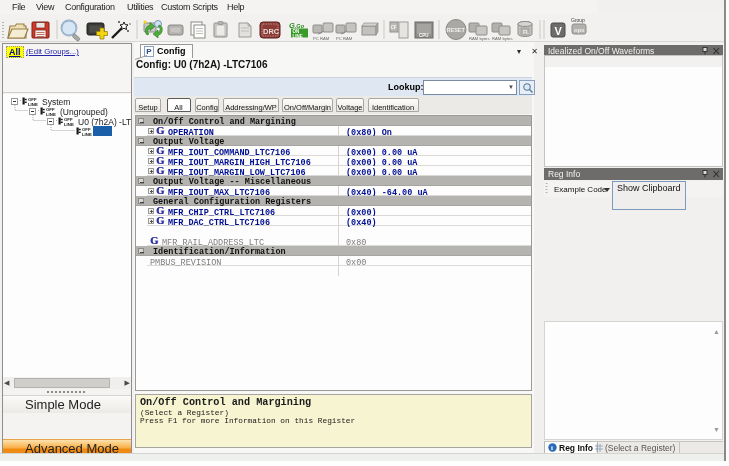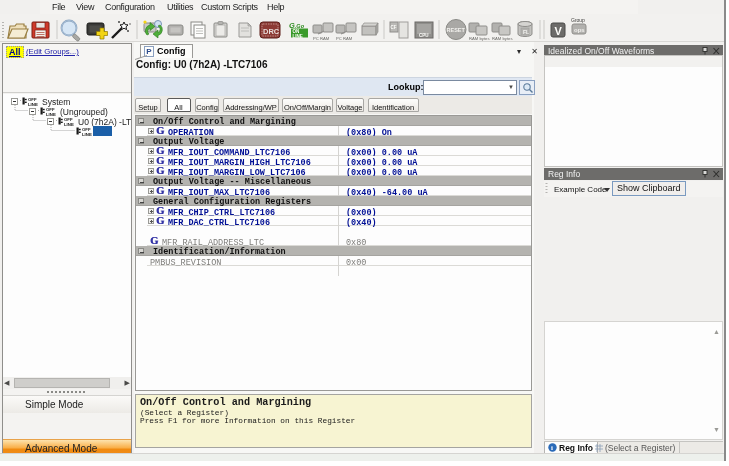--- a/index.html
+++ b/index.html
@@ -1,20 +1,20 @@
 <!DOCTYPE html>
 <html><head>
 <meta charset="utf-8">
 <style>
 * { margin:0; padding:0; box-sizing:border-box; }
 html,body { width:729px; height:466px; background:#ffffff; font-family:"Liberation Sans", sans-serif; }
 #app { position:absolute; left:0; top:0; width:726px; height:461px; background:#f1f0ee; border-right:2px solid #8a8a8a; overflow:hidden; }
 
 
-#menubar { position:absolute; left:0; top:0; width:598px; height:14px; background:#f4f3f1; font-size:9px; color:#1a1a1a;margin-left:40px; }
+#menubar { position:absolute; left:0; top:0; width:598px; height:14px; background:#f4f3f1; font-size:9px; color:#1a1a1a; }
 #menubar span { position:absolute; top:2px; font-weight:normal; font-size:9px; color:#222; letter-spacing:-0.3px; }
 
 
 #toolbar { position:absolute; left:0; top:14px; width:726px; height:28px; background:#f2f1ef; border-bottom:1px solid #d8d7d4; }
 
 
 #leftp { position:absolute; left:2px; top:43px; width:130px; height:411px; background:#f4f3f1; border:1px solid #8f8e8b; }
 #lp-head { position:absolute; left:0; top:0; width:128px; height:49px; background:#f6f5f3; border-bottom:1px solid #d0cfcc; }
 #allbadge { position:absolute; left:3px; top:2px; background:#ffff00; color:#000a8c; font-weight:bold; font-size:9px; text-decoration:underline; padding:0 2px; border:1px dotted #999; }
 #editgroups { position:absolute; left:23px; top:3px; color:#2222aa; font-size:7.8px; text-decoration:underline; }
@@ -25,21 +25,21 @@
 .tnode { position:absolute; top:0; width:16px; height:10px; }
 .tlabel { position:absolute; top:0.5px; font-size:8.5px; color:#1a1a1a; white-space:nowrap; }
 .tsel { position:absolute; top:0; width:19px; height:9.5px; background:#1b5fa8; }
 .offsvg { position:absolute; left:0; top:0; }
 #lp-hscroll { position:absolute; left:0; top:333px; width:128px; height:12px; background:#f0efed; }
 #lp-grip { position:absolute; left:0; top:345px; width:128px; height:6px; }
 #lp-grip:after { content:""; position:absolute; left:44px; top:2px; width:40px; height:2px; background:repeating-linear-gradient(90deg,#8a8a86 0 2px,transparent 2px 4px); }
 #lsa { position:absolute; left:1px; top:2px; font-size:7px; color:#4a4a48; }
 #rsa { position:absolute; right:1px; top:2px; font-size:7px; color:#4a4a48; }
 #lthumb { position:absolute; left:11px; top:1px; width:96px; height:10px; background:#cfcecb; border:1px solid #b5b4b1; }
-.lp-btn { position:absolute; left:0; width:128px; height:18px; background:linear-gradient(#fbfaf8,#eceae6); border-top:1px solid #d5d4d1; font-size:10px; color:#222; line-height:18px; padding-left:22px; }
+.lp-btn { position:absolute; left:0; width:128px; height:18px; background:linear-gradient(#fbfaf8,#eceae6); border-top:1px solid #d5d4d1; font-size:13px; color:#222; line-height:18px; padding-left:22px; }
 
 
 #centerp { position:absolute; left:134px; top:42px; width:400px; height:412px; background:#f7f7f5; }
 #doctab { position:absolute; left:6px; top:2px; height:14px; background:#fcfcfa; border:1px solid #9a9996; border-bottom:none; font-size:9px; font-weight:bold; padding:1px 6px 0 16px; }
 #picon { position:absolute; left:3px; top:1px; width:10px; height:11px; background:#fdfdfc; border:1px solid #8aa0c0; color:#2a4a8a; font-size:8px; font-weight:bold; text-align:center; line-height:10px; }
 #cpbtns { position:absolute; left:383px; top:5px; font-size:8px; color:#2a2a2a; letter-spacing:4px; white-space:nowrap; width:30px; }
 #ctitle { position:absolute; left:2px; top:17px; font-size:10px; font-weight:bold; color:#111; }
 #lookuprow { position:absolute; left:0px; top:35px; width:398px; height:19px; background:#dfe7f2; border-top:1px solid #cdd5e0; }
 #lookuprow label { position:absolute; left:254px; top:4px; font-size:9px; font-weight:bold; }
 #lookupbox { position:absolute; left:289px; top:2px; width:94px; height:15px; background:#fff; border:1px solid #7a8aa0; }
@@ -64,21 +64,21 @@
 .vline { position:absolute; top:0; width:1px; background:#d5d4d1; }
 
 #infobox { position:absolute; left:1px; top:352px; width:397px; height:54px; background:#f7f4d2; border:1px solid #a5a4a0; font-family:"Liberation Mono",monospace; color:#1a1a1a; }
 
 
 #rightp { position:absolute; left:538px; top:42px; width:188px; height:412px; }
 .dtitle { position:absolute; left:6px; width:179px; height:12px; background:#6d6c6a; color:#f2f2f2; font-size:8.5px; padding:1px 0 0 4px; }
 #wavebox { position:absolute; left:6px; top:13px; width:179px; height:112px; background:#fdfdfd; border:1px solid #c5c4c1; }
 #reginfobar { position:absolute; left:6px; top:139px; width:179px; height:16px; background:#f4f3f1; font-size:9px; color:#111; }
 #ex-code { position:absolute; left:10px; top:3.5px; font-size:8px; }
-#showclip { position:absolute; left:68px; top:0px; height:15px; background:#f0eeec; border:1px solid #7a9ac0; font-size:9px; padding:1px 4px 0 4px; }
+#showclip { position:absolute; left:68px; top:0px; height:29px; background:#f0eeec; border:1px solid #7a9ac0; font-size:9px; padding:1px 4px 0 4px; }
 #groupbox { position:absolute; left:8px; top:158px; width:172px; height:110px; border:1px dotted #b0afac; }
 #grouplabel { position:absolute; left:4px; top:-5px; background:#f1f0ee; font-size:8.5px; padding:0 2px; color:#111; }
 .rbtn { position:absolute; left:5px; width:63px; height:12px; background:#efeeec; border:1px solid #b5b4b1; font-size:8.5px; text-align:center; padding-top:1px; color:#111; }
 #codearea { position:absolute; left:76px; top:8px; width:92px; height:80px; background:#fdfdfd; border:1px solid #a8a7a4; }
 #clearbtn { position:absolute; left:94px; top:93px; width:78px; height:13px; background:#e8e7e4; border:1px solid #b5b4b1; font-size:8.5px; text-align:center; padding-top:1px; }
 #smallbtn { position:absolute; left:77px; top:93px; width:15px; height:13px; background:#e8e7e4; border:1px solid #c5c4c1; }
 .sarrow { position:absolute; font-size:5px; color:#8a8a86; }
 .sarrow2 { position:absolute; font-size:7px; color:#9a9a96; }
 #rwhite { position:absolute; left:6px; top:279px; width:179px; height:119px; background:#fdfdfd; border:1px solid #d5d4d1; }
 #rtabs { position:absolute; left:6px; top:399px; width:179px; height:13px; background:#eceae6; border-top:1px solid #c5c4c1; }

